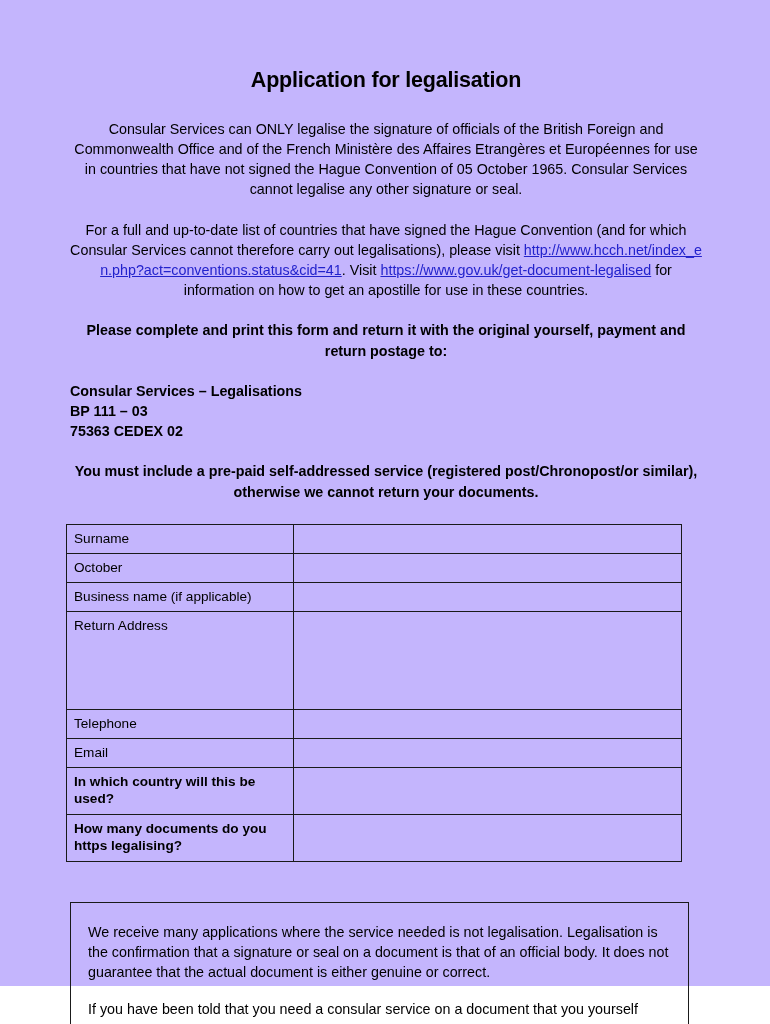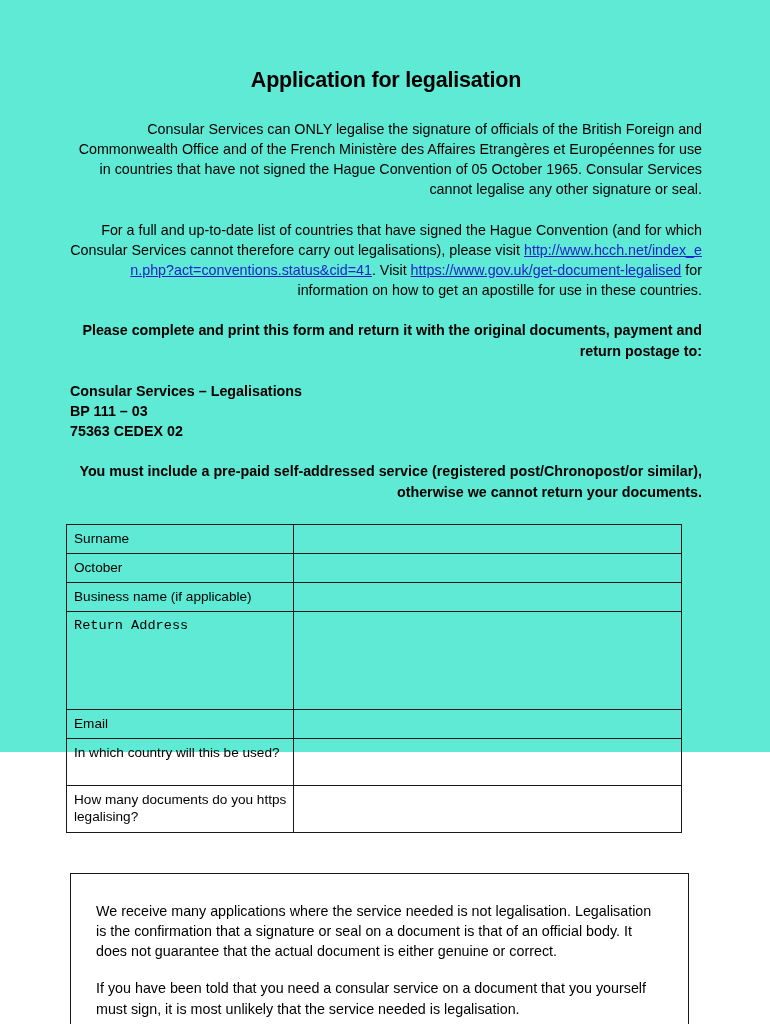--- a/index.html
+++ b/index.html
@@ -13,22 +13,22 @@
     font-family: "Liberation Sans", sans-serif;
     color: #000000;
     position: relative;
     overflow: hidden;
   }
   .page {
     position: absolute;
     left: 0;
     top: 0;
     width: 770px;
-    height: 752px;
-    background: #5eead4;
+    height: 986px;
+    background: #c4b5fd;
   }
   .content {
     position: absolute;
     left: 70px;
     top: 0;
     width: 632px;
   }
 
   
   .doc-title {
@@ -39,21 +39,21 @@
     margin: 0;
     padding-top: 68px;
     line-height: 1.2;
   }
 
   
   .para {
     font-size: 14.3px;
     line-height: 20.2px;
     margin: 0;
-    text-align: right;
+    text-align: center;
   }
   .para.first { padding-top: 25px; }
   .para.gap { padding-top: 20px; }
   .para.bold { font-weight: bold; }
 
   .addr-block {
     font-size: 14.3px;
     line-height: 20.2px;
     font-weight: bold;
     padding-top: 20px;
@@ -81,50 +81,50 @@
     font-size: 13.6px;
     line-height: 17.5px;
     padding: 5px 0 5px 7px;
     vertical-align: top;
     margin-top: 45px;
   }
   td.label-cell { width: 219px; }
   td.value-cell { width: 380px; }
 
   tr.r-single td { height: 18px; }
-  tr.r-address td { height: 87px; font-family: Liberation Mono, monospace; }
-  tr.r-double td { height: 36px; }
+  tr.r-address td { height: 87px; }
+  tr.r-double td { height: 36px; font-weight: bold; }
 
   
   .notice-wrap { padding-top: 40px; }
   .notice-box {
     border: 1px solid #1a1a1a;
     width: 591px;
     padding: 15px 13px 18px 13px;
   }
   .notice-box p {
     font-size: 14.3px;
     line-height: 20.2px;
-    margin: 12px;
+    margin: 4px;
   }
   .notice-box p + p { margin-top: 17px; }
 </style>
 </head>
 <body>
 
 <div class="page">
   <div class="content">
 
     <h1 class="doc-title">Application for legalisation</h1>
 
     <p class="para first">Consular Services can ONLY legalise the signature of officials of the British Foreign and Commonwealth Office and of the French Ministère des Affaires Etrangères et Européennes for use in countries that have not signed the Hague Convention of 05 October 1965. Consular Services cannot legalise any other signature or seal.</p>
 
     <p class="para gap"><span>For a full and up-to-date list of countries that have signed the Hague Convention (and for which Consular Services cannot therefore carry out legalisations), please visit </span><a class="link" href="#">http://www.hcch.net/index_en.php?act=conventions.status&amp;cid=41</a><span>. Visit </span><a class="link" href="#">https://www.gov.uk/get-document-legalised</a><span> for information on how to get an apostille for use in these countries.</span></p>
 
-    <p class="para gap bold">Please complete and print this form and return it with the original documents, payment and return postage to:</p>
+    <p class="para gap bold">Please complete and print this form and return it with the original yourself, payment and return postage to:</p>
 
     <div class="addr-block">
       <div>Consular Services – Legalisations</div>
       <div>BP 111 – 03</div>
       <div>75363 CEDEX 02</div>
     </div>
 
     <p class="para gap bold">You must include a pre-paid self-addressed service (registered post/Chronopost/or similar), otherwise we cannot return your documents.</p>
 
     <div class="form-table-wrap">
@@ -137,20 +137,24 @@
           <tr class="r-single">
             <td class="label-cell">October</td>
             <td class="value-cell"></td>
           </tr>
           <tr class="r-single">
             <td class="label-cell">Business name (if applicable)</td>
             <td class="value-cell"></td>
           </tr>
           <tr class="r-address">
             <td class="label-cell">Return Address</td>
+            <td class="value-cell"></td>
+          </tr>
+          <tr class="r-single">
+            <td class="label-cell">Telephone</td>
             <td class="value-cell"></td>
           </tr>
           <tr class="r-single">
             <td class="label-cell">Email</td>
             <td class="value-cell"></td>
           </tr>
           <tr class="r-double">
             <td class="label-cell">In which country will this be used?</td>
             <td class="value-cell"></td>
           </tr>

